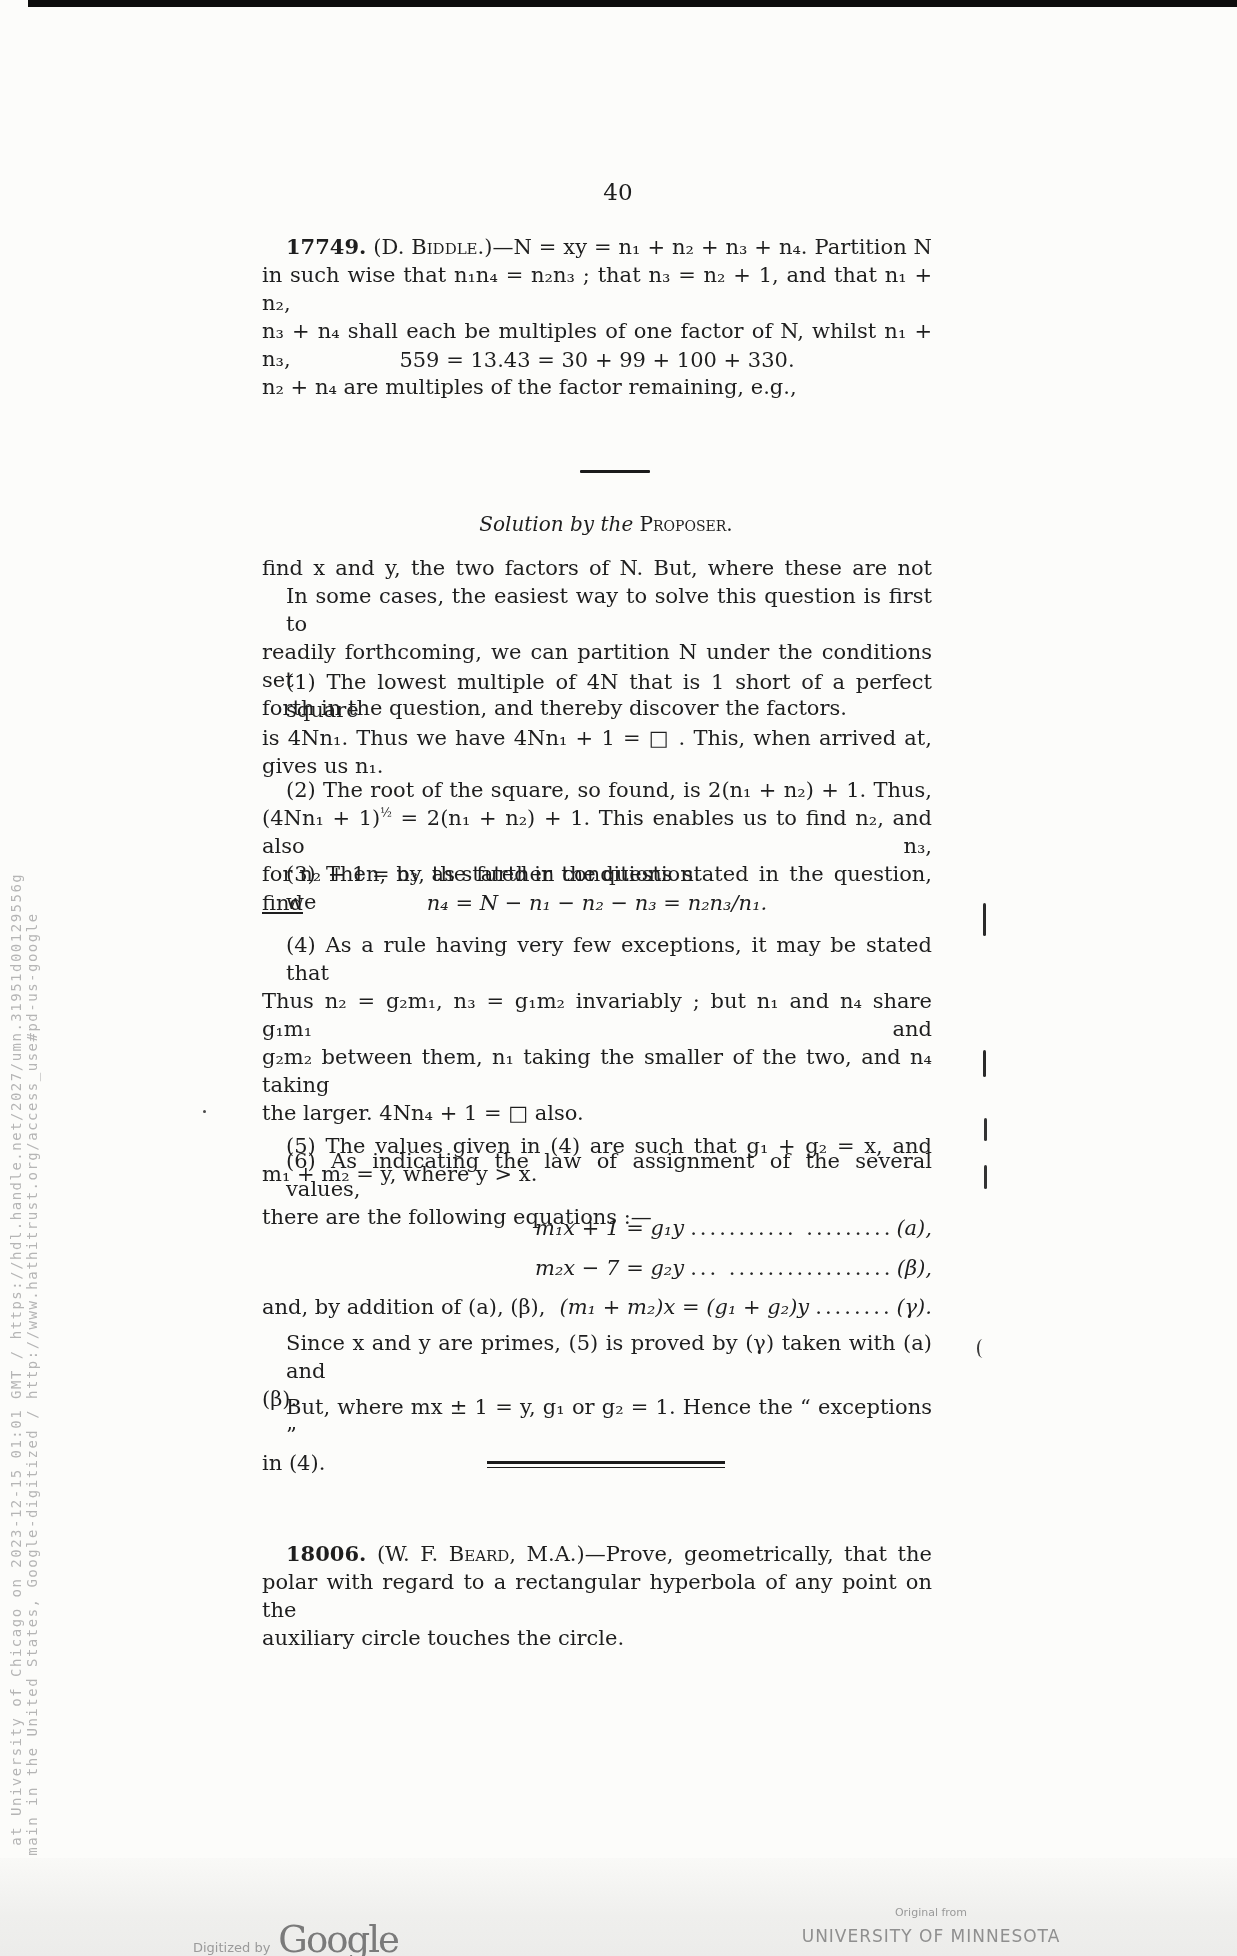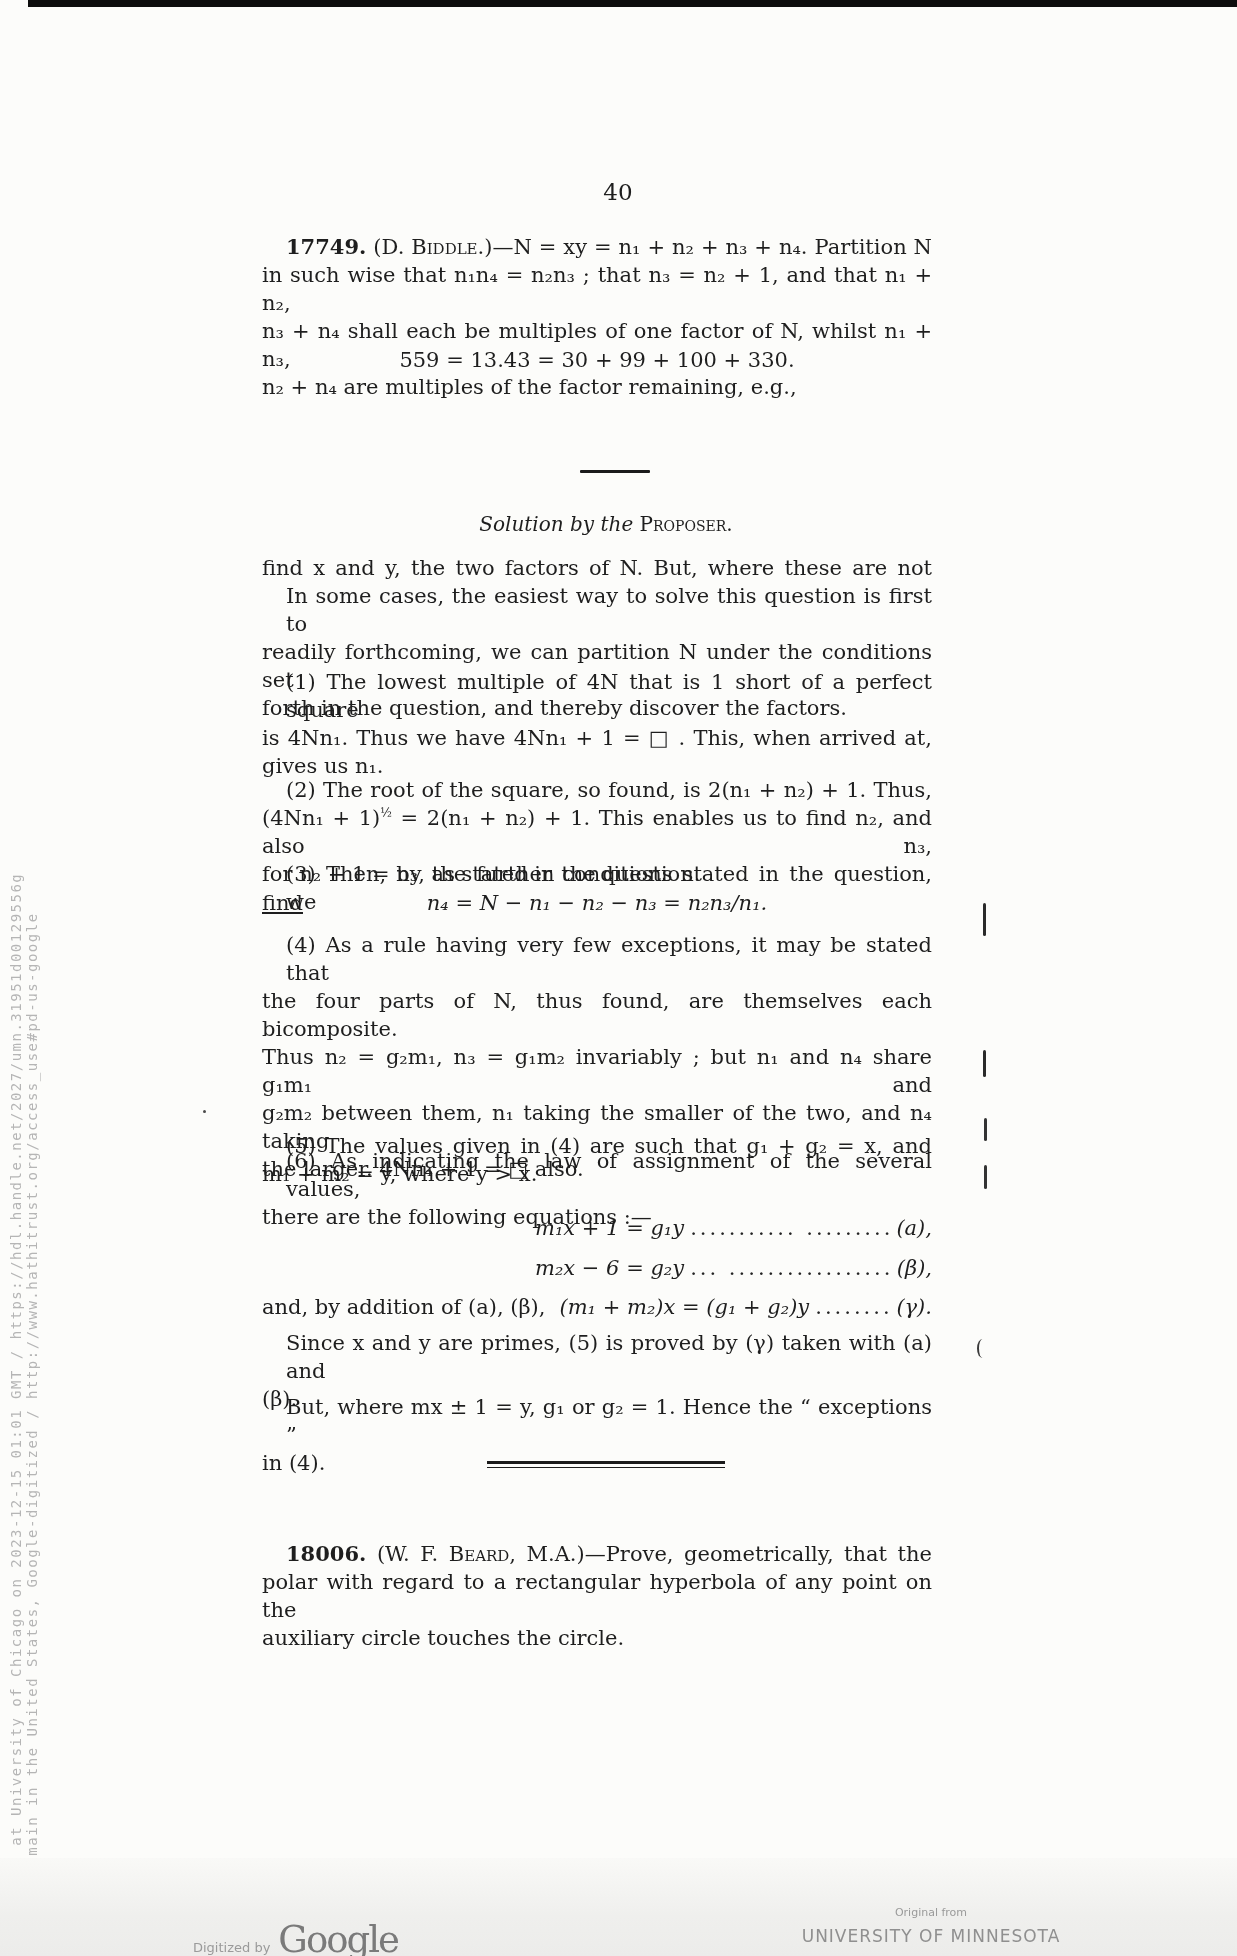--- a/index.html
+++ b/index.html
@@ -126,21 +126,20 @@
   <div class="para" style="top:860px">
     <div class="line indent">(3) Then, by the further conditions stated in the question, we</div>
   </div>
   <div class="eqfind" style="top:891px">
     <span class="findword">find</span>
     <span class="eqcenter it">n₄ = N − n₁ − n₂ − n₃ = n₂n₃/n₁.</span>
   </div>
 
   <div class="para" style="top:931px">
     <div class="line indent">(4) As a rule having very few exceptions, it may be stated that</div>
-    <div class="line">the four parts of N, thus found, are themselves each bicomposite.</div>
     <div class="line">Thus n₂ = g₂m₁, n₃ = g₁m₂ invariably ; but n₁ and n₄ share g₁m₁ and</div>
     <div class="line">g₂m₂ between them, n₁ taking the smaller of the two, and n₄ taking</div>
     <div class="line last">the larger.  4Nn₄ + 1 = □ also.</div>
   </div>
 
   <div class="para" style="top:1132px">
     <div class="line indent">(5) The values given in (4) are such that g₁ + g₂ = x, and</div>
     <div class="line last">m₁ + m₂ = y, where y &gt; x.</div>
   </div>
 
@@ -148,21 +147,21 @@
     <div class="line indent">(6) As indicating the law of assignment of the several values,</div>
     <div class="line last">there are the following equations :—</div>
   </div>
 
   <div class="eqrow ind" style="top:1216px">
     <span class="it">m₁x + 1 = g₁y</span>
     <span class="dots">........... ..................................</span>
     <span class="it">(a),</span>
   </div>
   <div class="eqrow ind" style="top:1256px">
-    <span class="it">m₂x − 6 = g₂y</span>
+    <span class="it">m₂x − 7 = g₂y</span>
     <span class="dots">... ..........................................</span>
     <span class="it">(β),</span>
   </div>
   <div class="eqrow" style="top:1295px">
     <span>and, by addition of (a), (β),</span>
     <span class="it lhs2">(m₁ + m₂)x = (g₁ + g₂)y</span>
     <span class="dots">............................</span>
     <span class="it">(γ).</span>
   </div>
 

